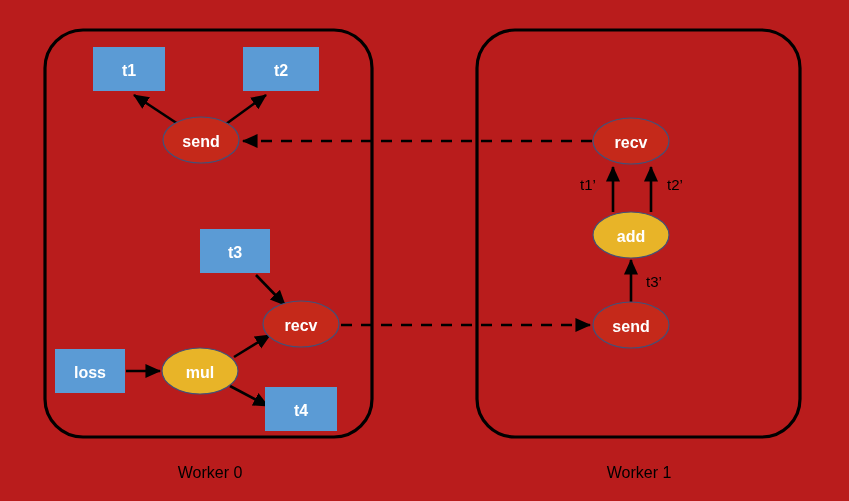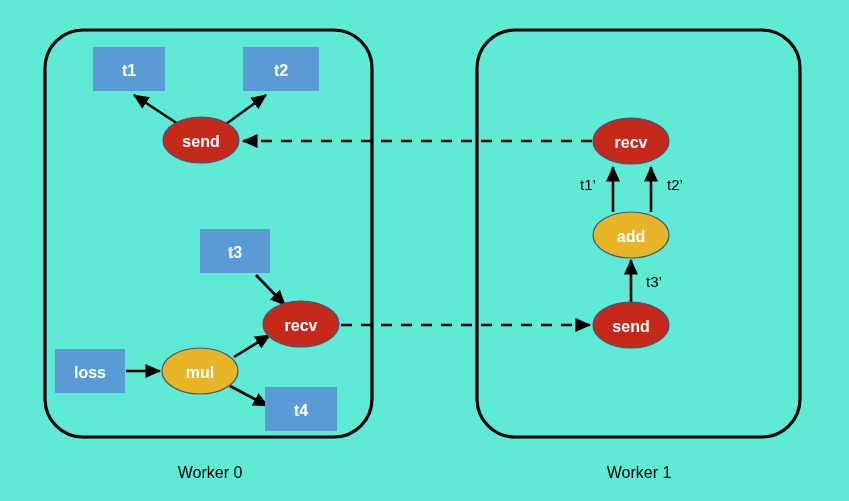--- a/index.html
+++ b/index.html
@@ -7,21 +7,21 @@
     padding: 0;
     background: #ffffff;
   }
   body {
     font-family: "Liberation Sans", sans-serif;
   }
   #canvas {
     position: relative;
     width: 849px;
     height: 501px;
-    background: #5eead4;
+    background: #b91c1c;
     overflow: hidden;
   }
   #diagram-svg {
     position: absolute;
     left: 0;
     top: 0;
     width: 849px;
     height: 501px;
   }
   .node-label {

